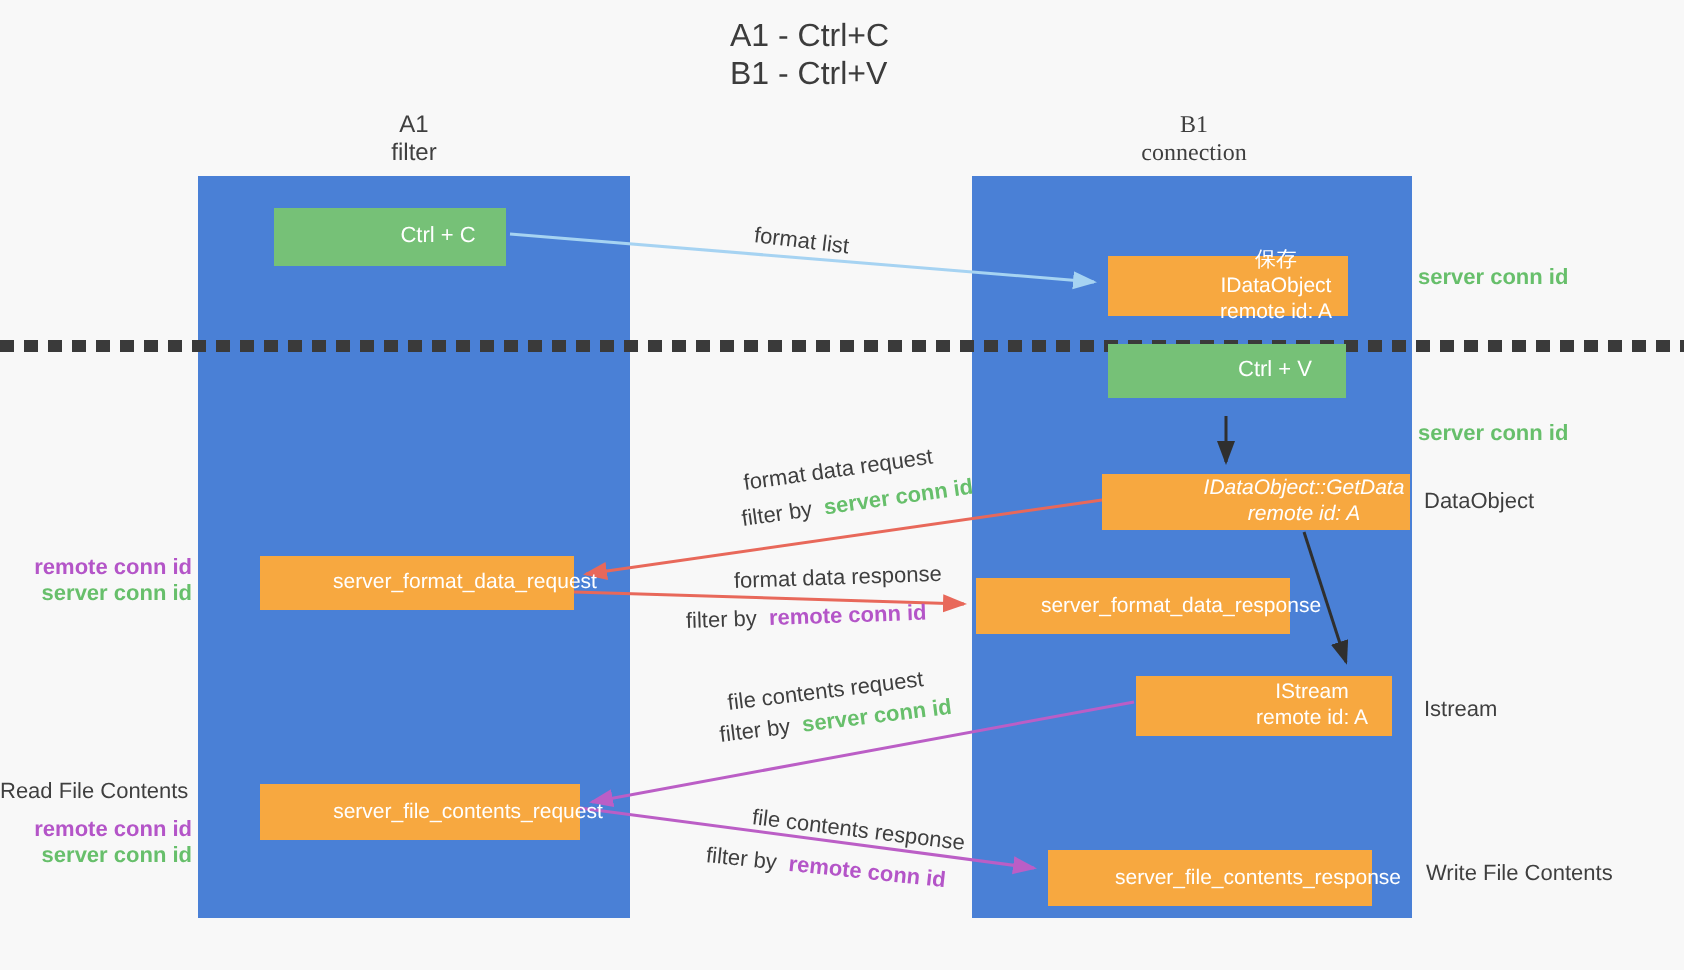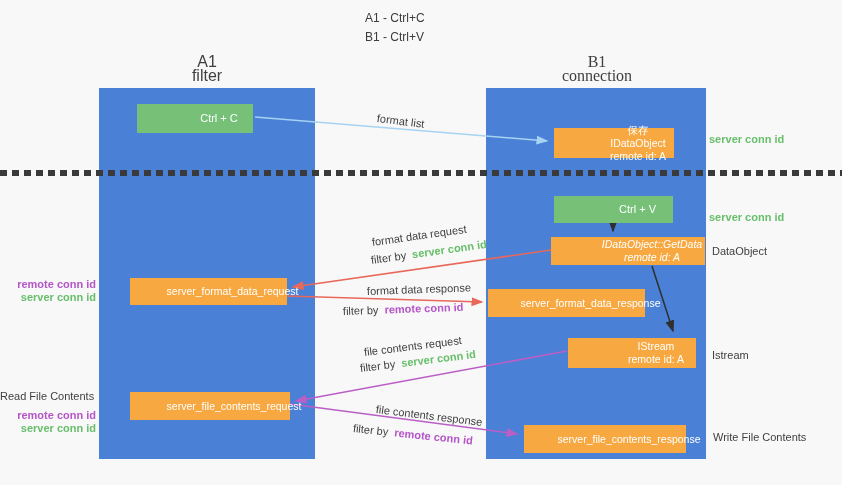--- a/index.html
+++ b/index.html
@@ -4,40 +4,40 @@
 <style>
   html,body{margin:0;padding:0;background:#f8f8f8;}
   .canvas{
     position:relative;width:842px;height:485px;overflow:hidden;
     background:#f8f8f8;
     font-family:"Liberation Sans","DejaVu Sans",sans-serif;
     color:#3f3f3f;
   }
   .abs{position:absolute;}
   
-  .title{left:365px;top:9px;font-size:12px;line-height:19px;color:#3c3c3c;}
+  .title{left:365px;top:9px;font-size:16px;line-height:19px;color:#3c3c3c;}
   
-  .col-header{top:55px;width:120px;text-align:center;font-size:16px;line-height:14px;color:#3f3f3f;}
+  .col-header{top:55px;width:120px;text-align:center;font-size:12px;line-height:14px;color:#3f3f3f;}
   .col-header.left{left:147px;}
   .col-header.right{left:537px;font-family:Liberation Serif, serif;}
   
   .lane{top:88px;height:371px;background:#4a80d6;}
   .lane.left{left:99px;width:216px;}
   .lane.right{left:486px;width:220px;}
   
   .dotted{left:0;top:170px;width:842px;height:6px;
     background:repeating-linear-gradient(to right,#3a3a3a 0 7px,transparent 7px 12px);}
   
   .box{display:flex;flex-direction:column;align-items:center;justify-content:center;
     color:#fff;text-align:center;font-size:10.5px;line-height:13px;box-sizing:border-box;z-index:4;padding-left:48px;}
   .green{background:#76c177;}
   .orange{background:#f7a840;}
   .ctrl-c{left:137px;top:104px;width:116px;height:29px;font-size:11px;}
   .save-obj{left:554px;top:128px;width:120px;height:30px;}
-  .ctrl-v{left:554px;top:196px;width:119px;height:27px;font-size:11px;}
+  .ctrl-v{left:554px;top:172px;width:119px;height:27px;font-size:11px;}
   .getdata{left:551px;top:237px;width:154px;height:28px;font-style:italic;}
   .fmt-req{left:130px;top:278px;width:157px;height:27px;align-items:center;}
   .fmt-res{left:488px;top:289px;width:157px;height:28px;}
   .istream-box{left:568px;top:338px;width:128px;height:30px;}
   .file-req{left:130px;top:392px;width:160px;height:28px;}
   .file-res{left:524px;top:425px;width:162px;height:28px;}
   
   .side{font-size:11px;line-height:13px;white-space:nowrap;z-index:5;}
   .bold{font-weight:bold;}
   .green-t{color:#67bf6b;}

